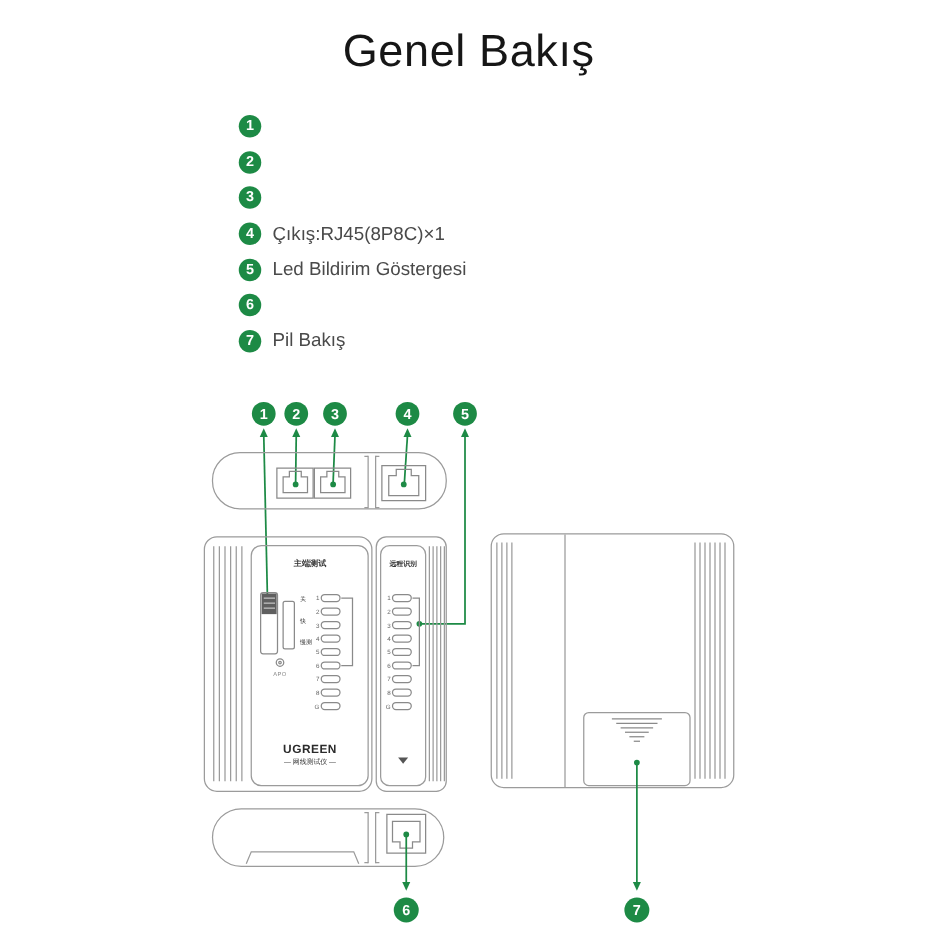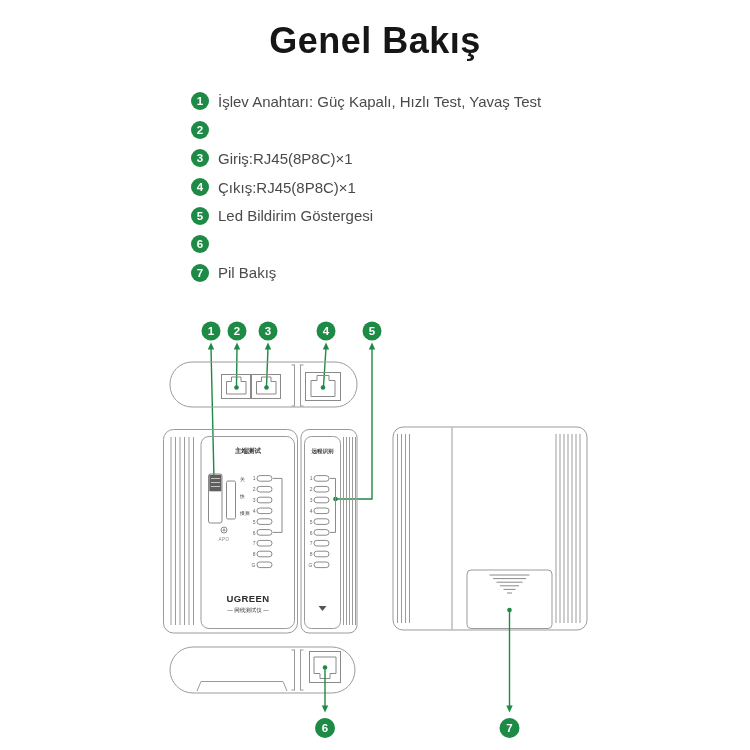--- a/index.html
+++ b/index.html
@@ -4,21 +4,21 @@
 <style>
   :root{
     --green:#1d8a45;
     --line:#9b9b9b;
     --ink:#4a4a4a;
   }
   html,body{margin:0;padding:0;background:#ffffff;}
   .page{position:relative;width:750px;height:750px;background:#fff;overflow:hidden;
         font-family:"Liberation Sans",sans-serif;}
   .title{position:absolute;left:0;top:20px;width:750px;text-align:center;margin:0;
-         font-size:36px;font-weight:700;color:#161616;letter-spacing:0.5px;}
+         font-size:36px;font-weight:400;color:#161616;letter-spacing:0.5px;}
   .features{position:absolute;left:191px;top:87px;list-style:none;margin:0;padding:0;}
   .features li{display:flex;align-items:center;height:28.6px;}
   .badge{flex:0 0 auto;width:18px;height:18px;border-radius:50%;background:var(--green);
          color:#fff;font-size:11.5px;font-weight:700;display:flex;align-items:center;
          justify-content:center;}
   .ftxt{margin-left:9px;font-size:15px;color:var(--ink);white-space:nowrap;}
   svg{position:absolute;left:0;top:320px;width:750px;height:430px;}
   .oln{fill:none;stroke:var(--line);stroke-width:1;}
   .oln2{fill:none;stroke:#8a8a8a;stroke-width:1;}
   .grn{stroke:var(--green);stroke-width:1.4;fill:none;}
@@ -31,28 +31,26 @@
 </style>
 </head>
 <body>
 
 <div class="page">
   <h1 class="title">Genel Bakış</h1>
 
   <ul class="features">
     <li>
       <span class="badge">1</span>
-      <span class="ftxt">İşlev Anahtarı: Güç Kapalı, Hızlı Test, Yavaş Test</span>
       </li>
     <li>
       <span class="badge">2</span>
       </li>
     <li>
       <span class="badge">3</span>
-      <span class="ftxt">Giriş:RJ45(8P8C)×1</span>
       </li>
     <li>
       <span class="badge">4</span>
       <span class="ftxt">Çıkış:RJ45(8P8C)×1</span>
       </li>
     <li>
       <span class="badge">5</span>
       <span class="ftxt">Led Bildirim Göstergesi</span>
       </li>
     <li>

